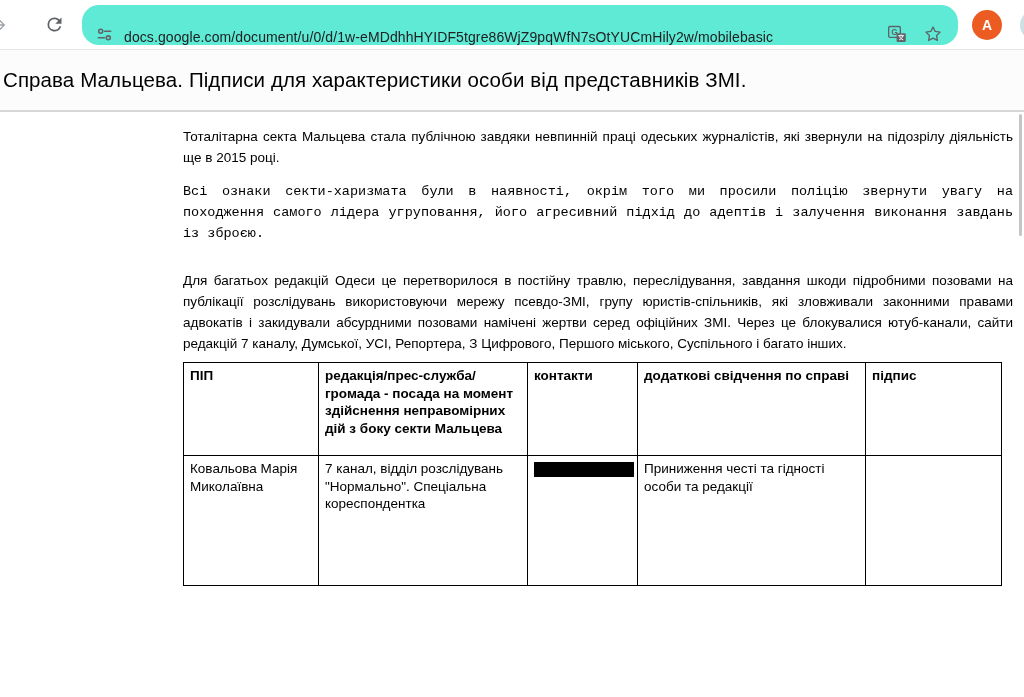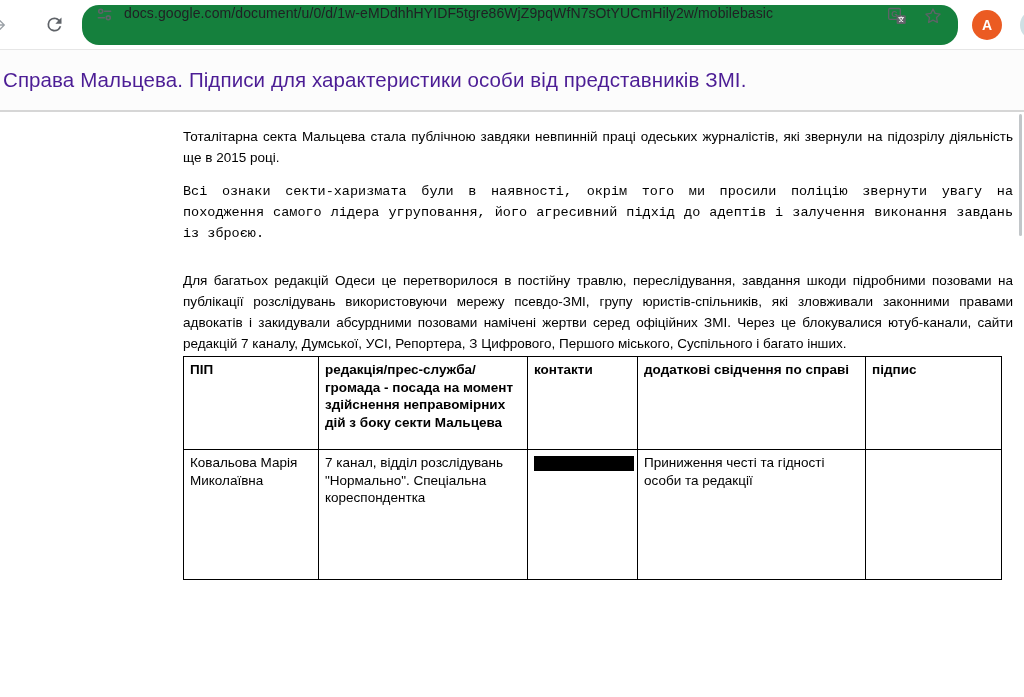--- a/index.html
+++ b/index.html
@@ -22,22 +22,22 @@
   .nav-fragment {
     position: absolute; left: -9px; top: 17px; width: 18px; height: 16px;
   }
   .reload-btn {
     margin-left: 42px; width: 24px; height: 24px;
     display: flex; align-items: center; justify-content: center;
     cursor: pointer; flex: none;
   }
   .url-pill {
     margin-left: 16px; width: 876px; height: 40px; flex: none;
-    background: #15803d; border-radius: 17px;
-    display: flex; align-items: flex-start;
+    background: #5eead4; border-radius: 17px;
+    display: flex; align-items: flex-end;
     padding: 0 14px 0 12px;
   }
   .site-info { width: 20px; height: 20px; flex: none; display: flex; align-items: center; justify-content: center; cursor: pointer; }
   .url-text {
     margin-left: 10px; flex: 1;
     font-size: 14px; color: #202124; letter-spacing: 0.1px;
     white-space: nowrap; overflow: hidden;
   }
   .pill-icon { width: 22px; height: 22px; flex: none; display: flex; align-items: center; justify-content: center; cursor: pointer; margin-left: 14px; }
   .avatar {
@@ -57,37 +57,37 @@
 
   
   .doc-titlebar {
     height: 62px; width: 1024px;
     background: #fcfcfc;
     border-bottom: 2px solid #d6d6d6;
     display: flex; align-items: center;
     padding-left: 3px;
   }
   .doc-title {
-    font-size: 20.5px; color: #4c1d95; letter-spacing: 0.1px;
+    font-size: 20.5px; color: #000000; letter-spacing: 0.1px;
     white-space: nowrap;
   }
 
   
   .doc-body {
     padding: 14px 11px 0 183px;
     background: #ffffff;
   }
   .doc-content { width: 830px; font-size: 13.5px; line-height: 21px; color: #000; }
   .doc-heading {
     font-weight: bold; text-align: center;
     margin: 0 0 32px 0;
   }
   .para { text-align: justify; margin: 0 0 13px 0; }
   .para.p2 { margin-bottom: 26px; font-family: Liberation Mono, monospace; }
-  .para.p3 { margin-bottom: 2px; }
+  .para.p3 { margin-bottom: 8px; }
   .para.bold { font-weight: bold; margin-bottom: 50px; }
 
   
   table.doc-table {
     border-collapse: collapse; table-layout: fixed;
     width: 818px;
     font-size: 13.5px; line-height: 17.5px; color: #000;
   }
   table.doc-table td {
     border: 1.5px solid #000;

